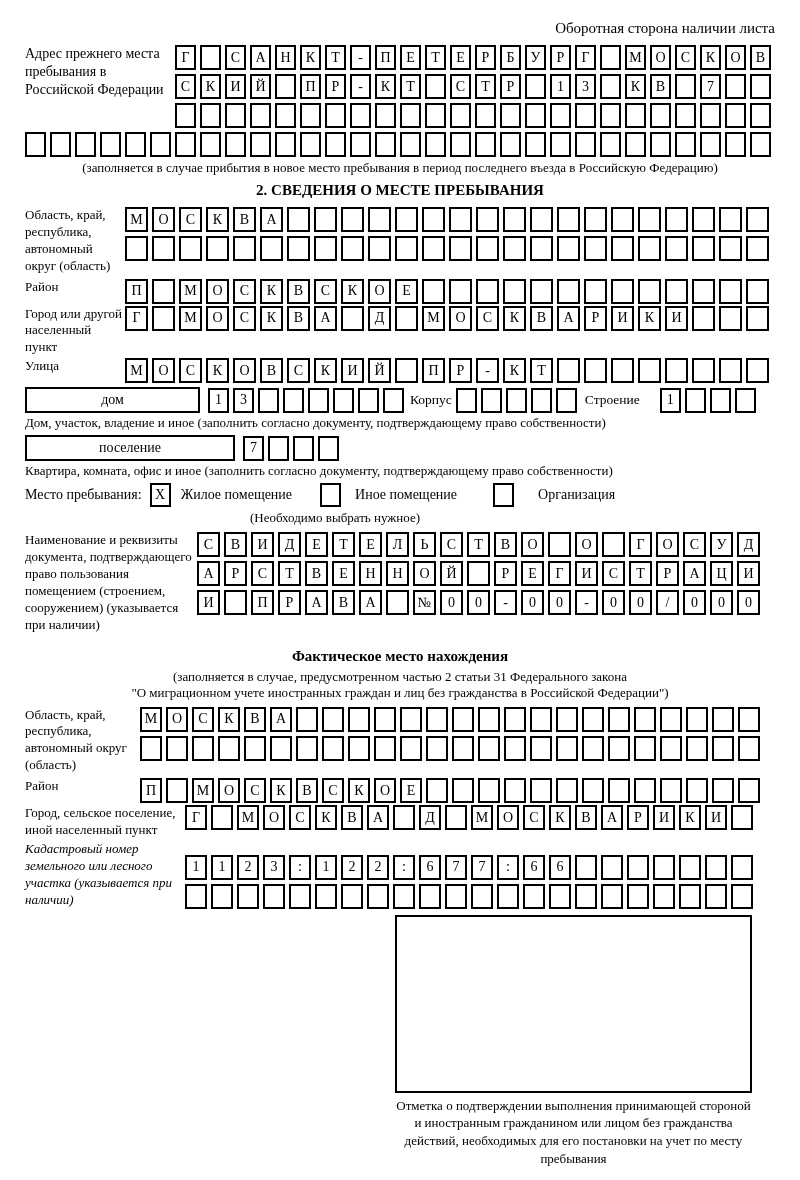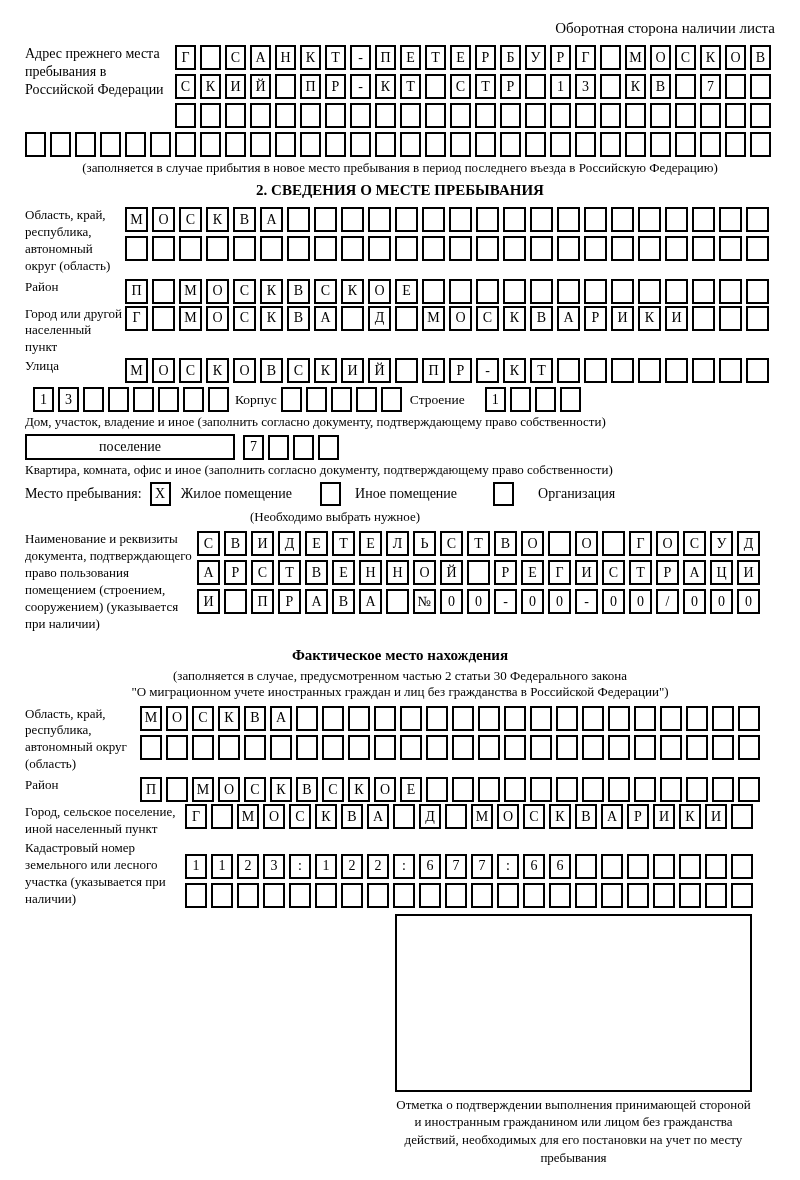--- a/index.html
+++ b/index.html
@@ -303,20 +303,21 @@
         <span class="cell"></span>
         <span class="cell"></span>
         <span class="cell"></span>
         <span class="cell"></span>
         <span class="cell"></span>
         <span class="cell"></span>
       </div>
   </div>
 
   <div class="stayrow">
+    <div class="labelbox" style="width:171px;">дом</div>
     <div class="cells gA" style="margin-left:8px;">
         <span class="cell">1</span>
         <span class="cell">3</span>
         <span class="cell"></span>
         <span class="cell"></span>
         <span class="cell"></span>
         <span class="cell"></span>
         <span class="cell"></span>
         <span class="cell"></span>
       </div>
@@ -429,21 +430,21 @@
           <span class="cell">0</span>
           <span class="cell">/</span>
           <span class="cell">0</span>
           <span class="cell">0</span>
           <span class="cell">0</span>
         </div>
     </div>
   </div>
 
   <div class="sect-title" style="margin-top:14px;margin-bottom:4px;">Фактическое место нахождения</div>
-  <div class="note" style="margin:0;">(заполняется в случае, предусмотренном частью 2 статьи 30 Федерального закона</div>
+  <div class="note" style="margin:0;">(заполняется в случае, предусмотренном частью 2 статьи 31 Федерального закона</div>
   <div class="note" style="margin:0 0 6px 0;">"О миграционном учете иностранных граждан и лиц без гражданства в Российской Федерации")</div>
 
   <div class="frow">
     <div class="lbl" style="width:115px;">Область, край, республика, автономный округ (область)</div>
     <div class="rows">
       <div class="cells gD">
           <span class="cell">М</span>
           <span class="cell">О</span>
           <span class="cell">С</span>
           <span class="cell">К</span>
@@ -549,21 +550,21 @@
         <span class="cell">А</span>
         <span class="cell">Р</span>
         <span class="cell">И</span>
         <span class="cell">К</span>
         <span class="cell">И</span>
         <span class="cell"></span>
       </div>
   </div>
 
   <div class="frow mt2">
-    <div class="lbl" style="width:160px;">Кадастровый номер земельного или лесного участка (указывается при наличии)</div>
+    <div class="lbl" style="width:160px;font-style:italic;">Кадастровый номер земельного или лесного участка (указывается при наличии)</div>
     <div class="rows" style="margin-top:14px;">
       <div class="cells gE">
           <span class="cell">1</span>
           <span class="cell">1</span>
           <span class="cell">2</span>
           <span class="cell">3</span>
           <span class="cell">:</span>
           <span class="cell">1</span>
           <span class="cell">2</span>
           <span class="cell">2</span>

